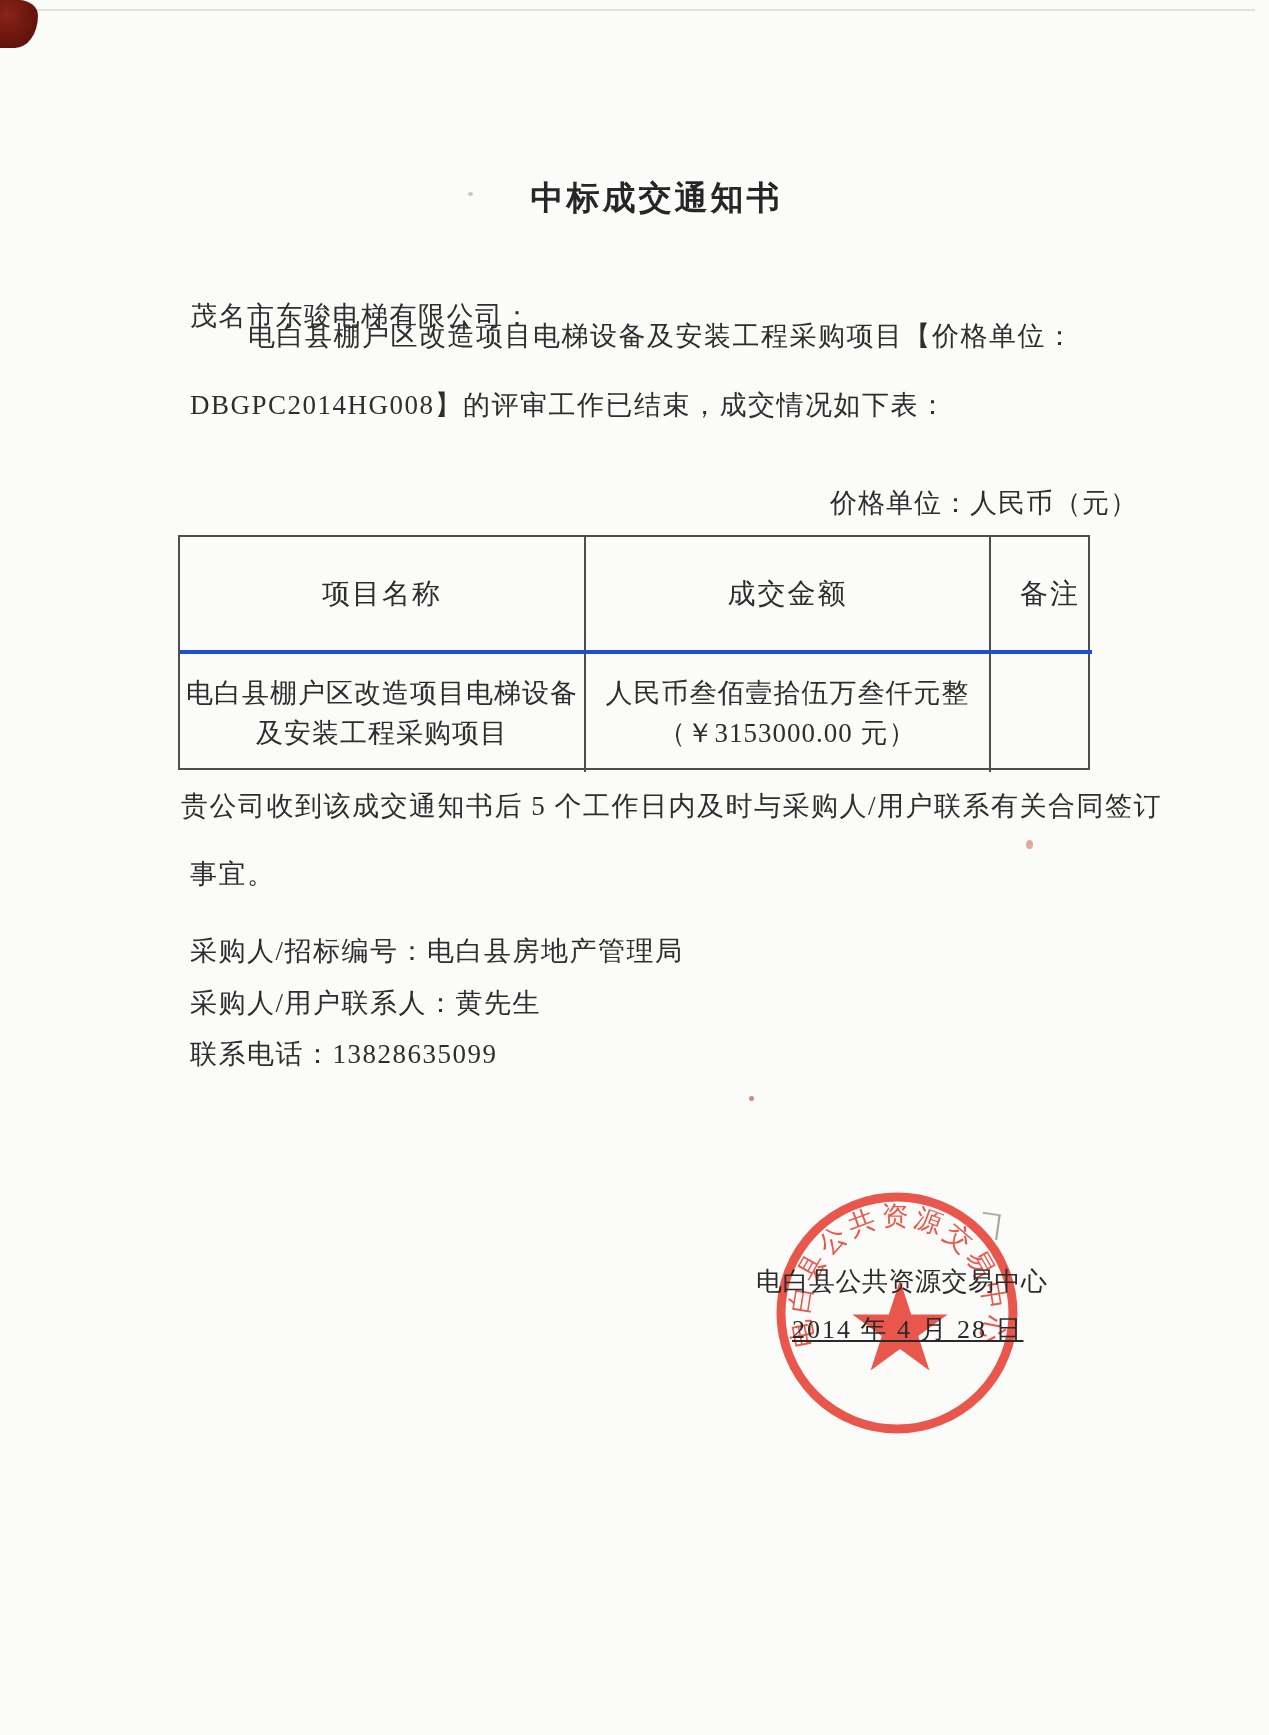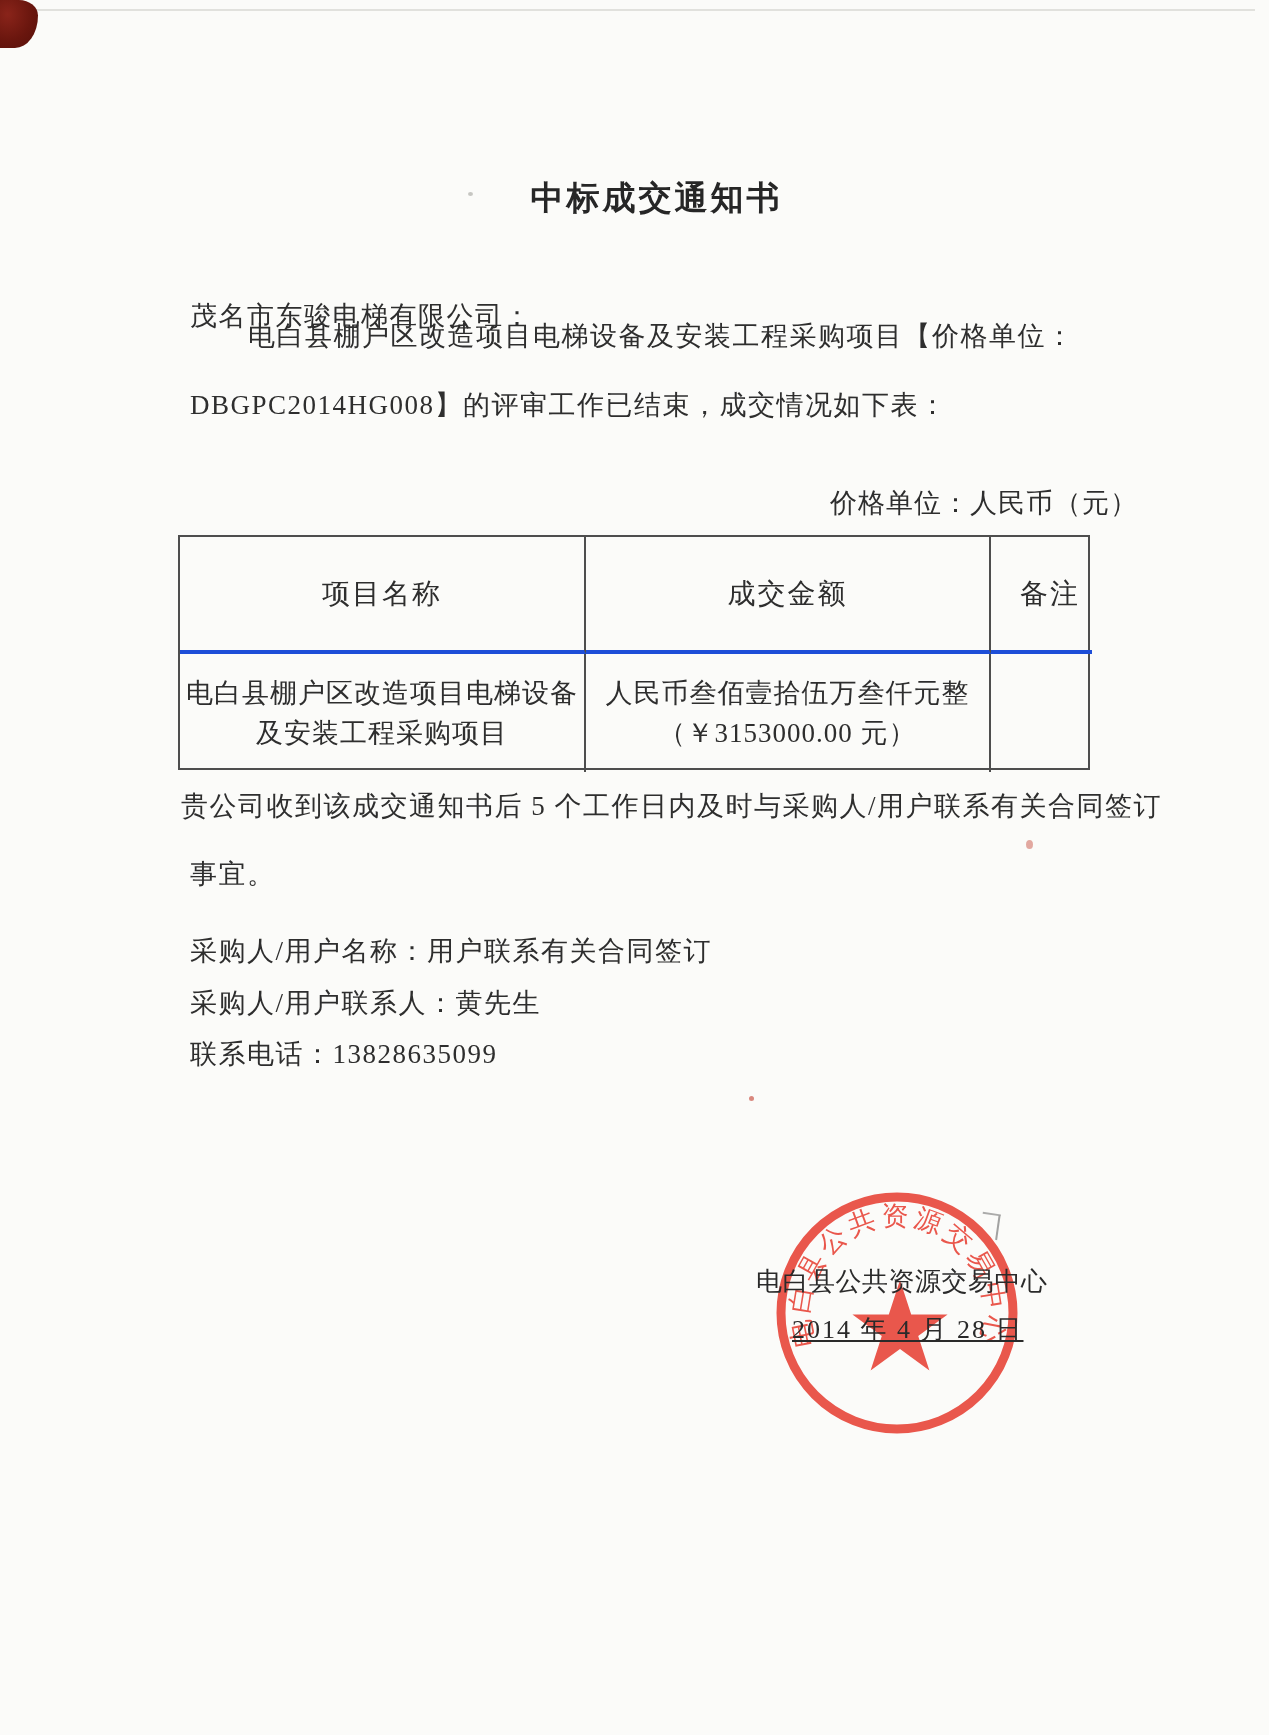--- a/index.html
+++ b/index.html
@@ -105,21 +105,21 @@
   <div class="cell last-row">
     <span>人民币叁佰壹拾伍万叁仟元整</span>
     <span>（￥3153000.00 元）</span>
   </div>
   <div class="cell last-row last-col"></div>
 </div>
 
 <div class="abs cn" style="left:181px;top:788px;">贵公司收到该成交通知书后 5 个工作日内及时与采购人/用户联系有关合同签订</div>
 <div class="abs cn" style="left:190px;top:856px;">事宜。</div>
 
-<div class="abs cn" style="left:190px;top:933px;">采购人/用户名称：用户联系有关合同签订</div>
+<div class="abs cn" style="left:190px;top:933px;">采购人/招标编号：电白县房地产管理局</div>
 <div class="abs cn" style="left:190px;top:985px;">采购人/用户联系人：黄先生</div>
 <div class="abs cn" style="left:190px;top:1036px;">联系电话：13828635099</div>
 
 <svg class="abs stamp-svg" viewBox="0 0 300 300">
   <g opacity="0.9">
     <circle cx="150" cy="150" r="116" fill="none" stroke="#e8463a" stroke-width="9"></circle>
     <path id="sealArc" d="M 67.3 180.1 A 88 88 0 1 1 232.7 180.1" fill="none"></path>
     <text font-size="27" fill="#e8463a" letter-spacing="4" font-family="Liberation Serif, DejaVu Serif, serif">
       <textPath href="#sealArc" startOffset="50%" text-anchor="middle">电白县公共资源交易中心</textPath>
     </text>

